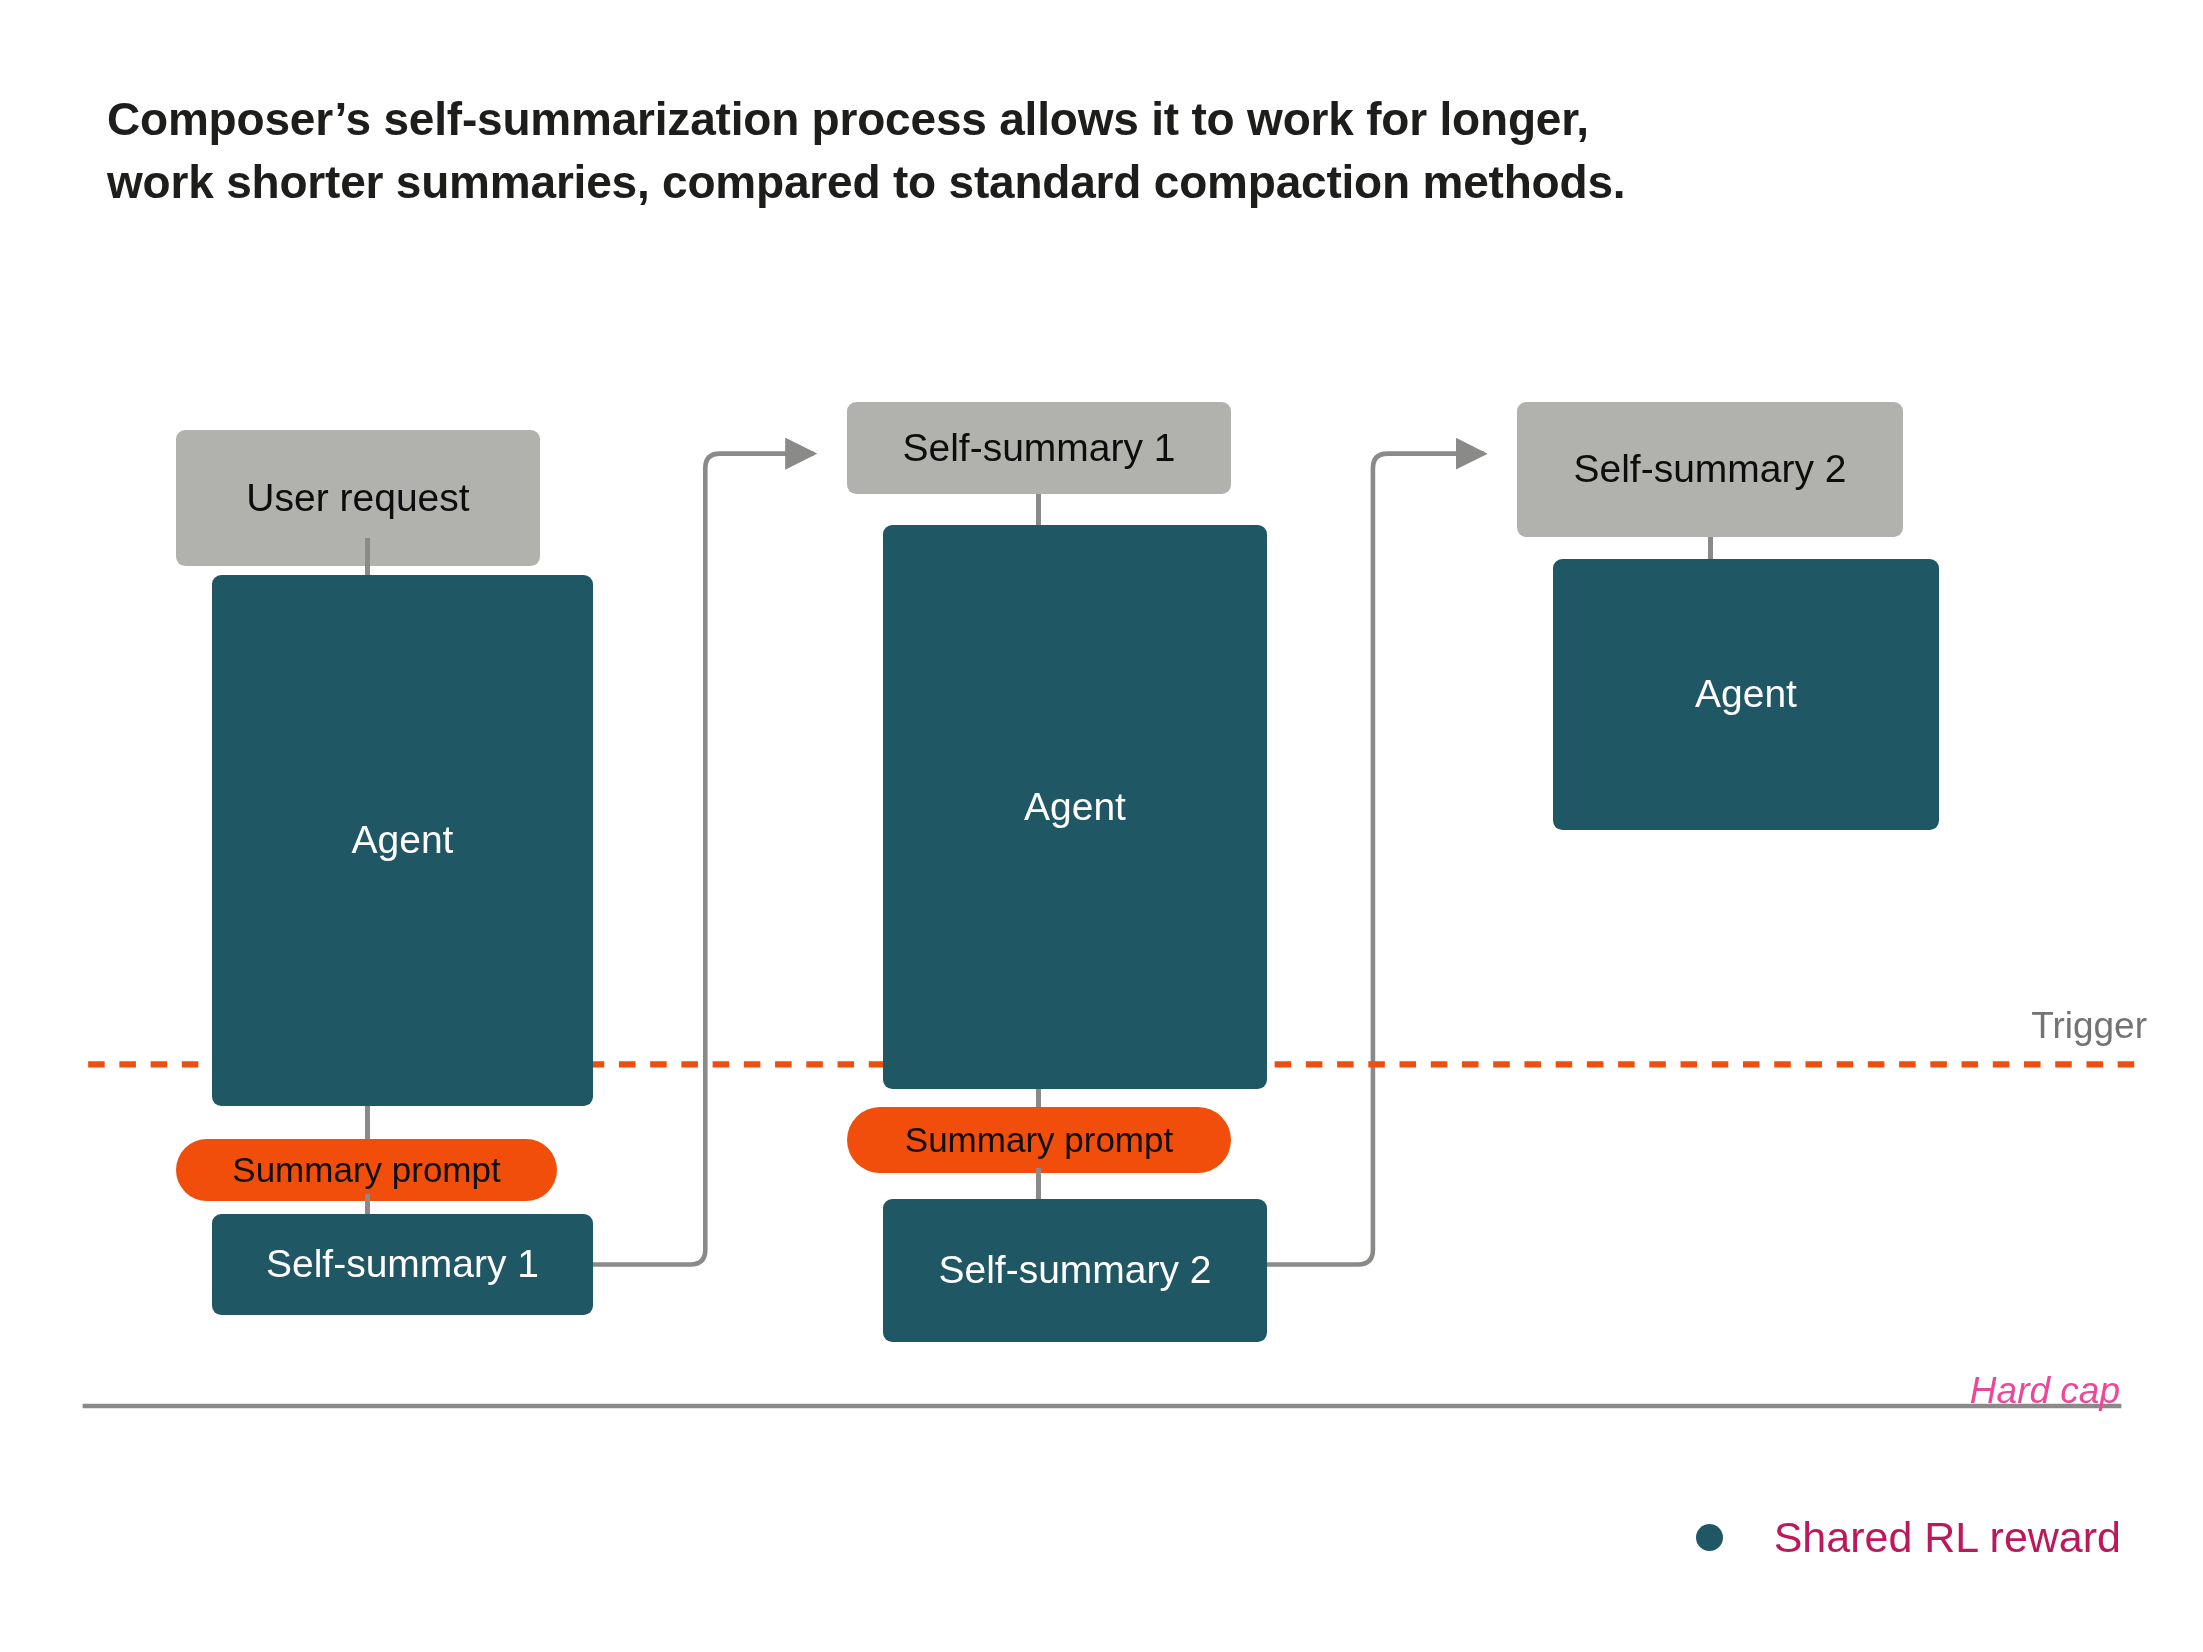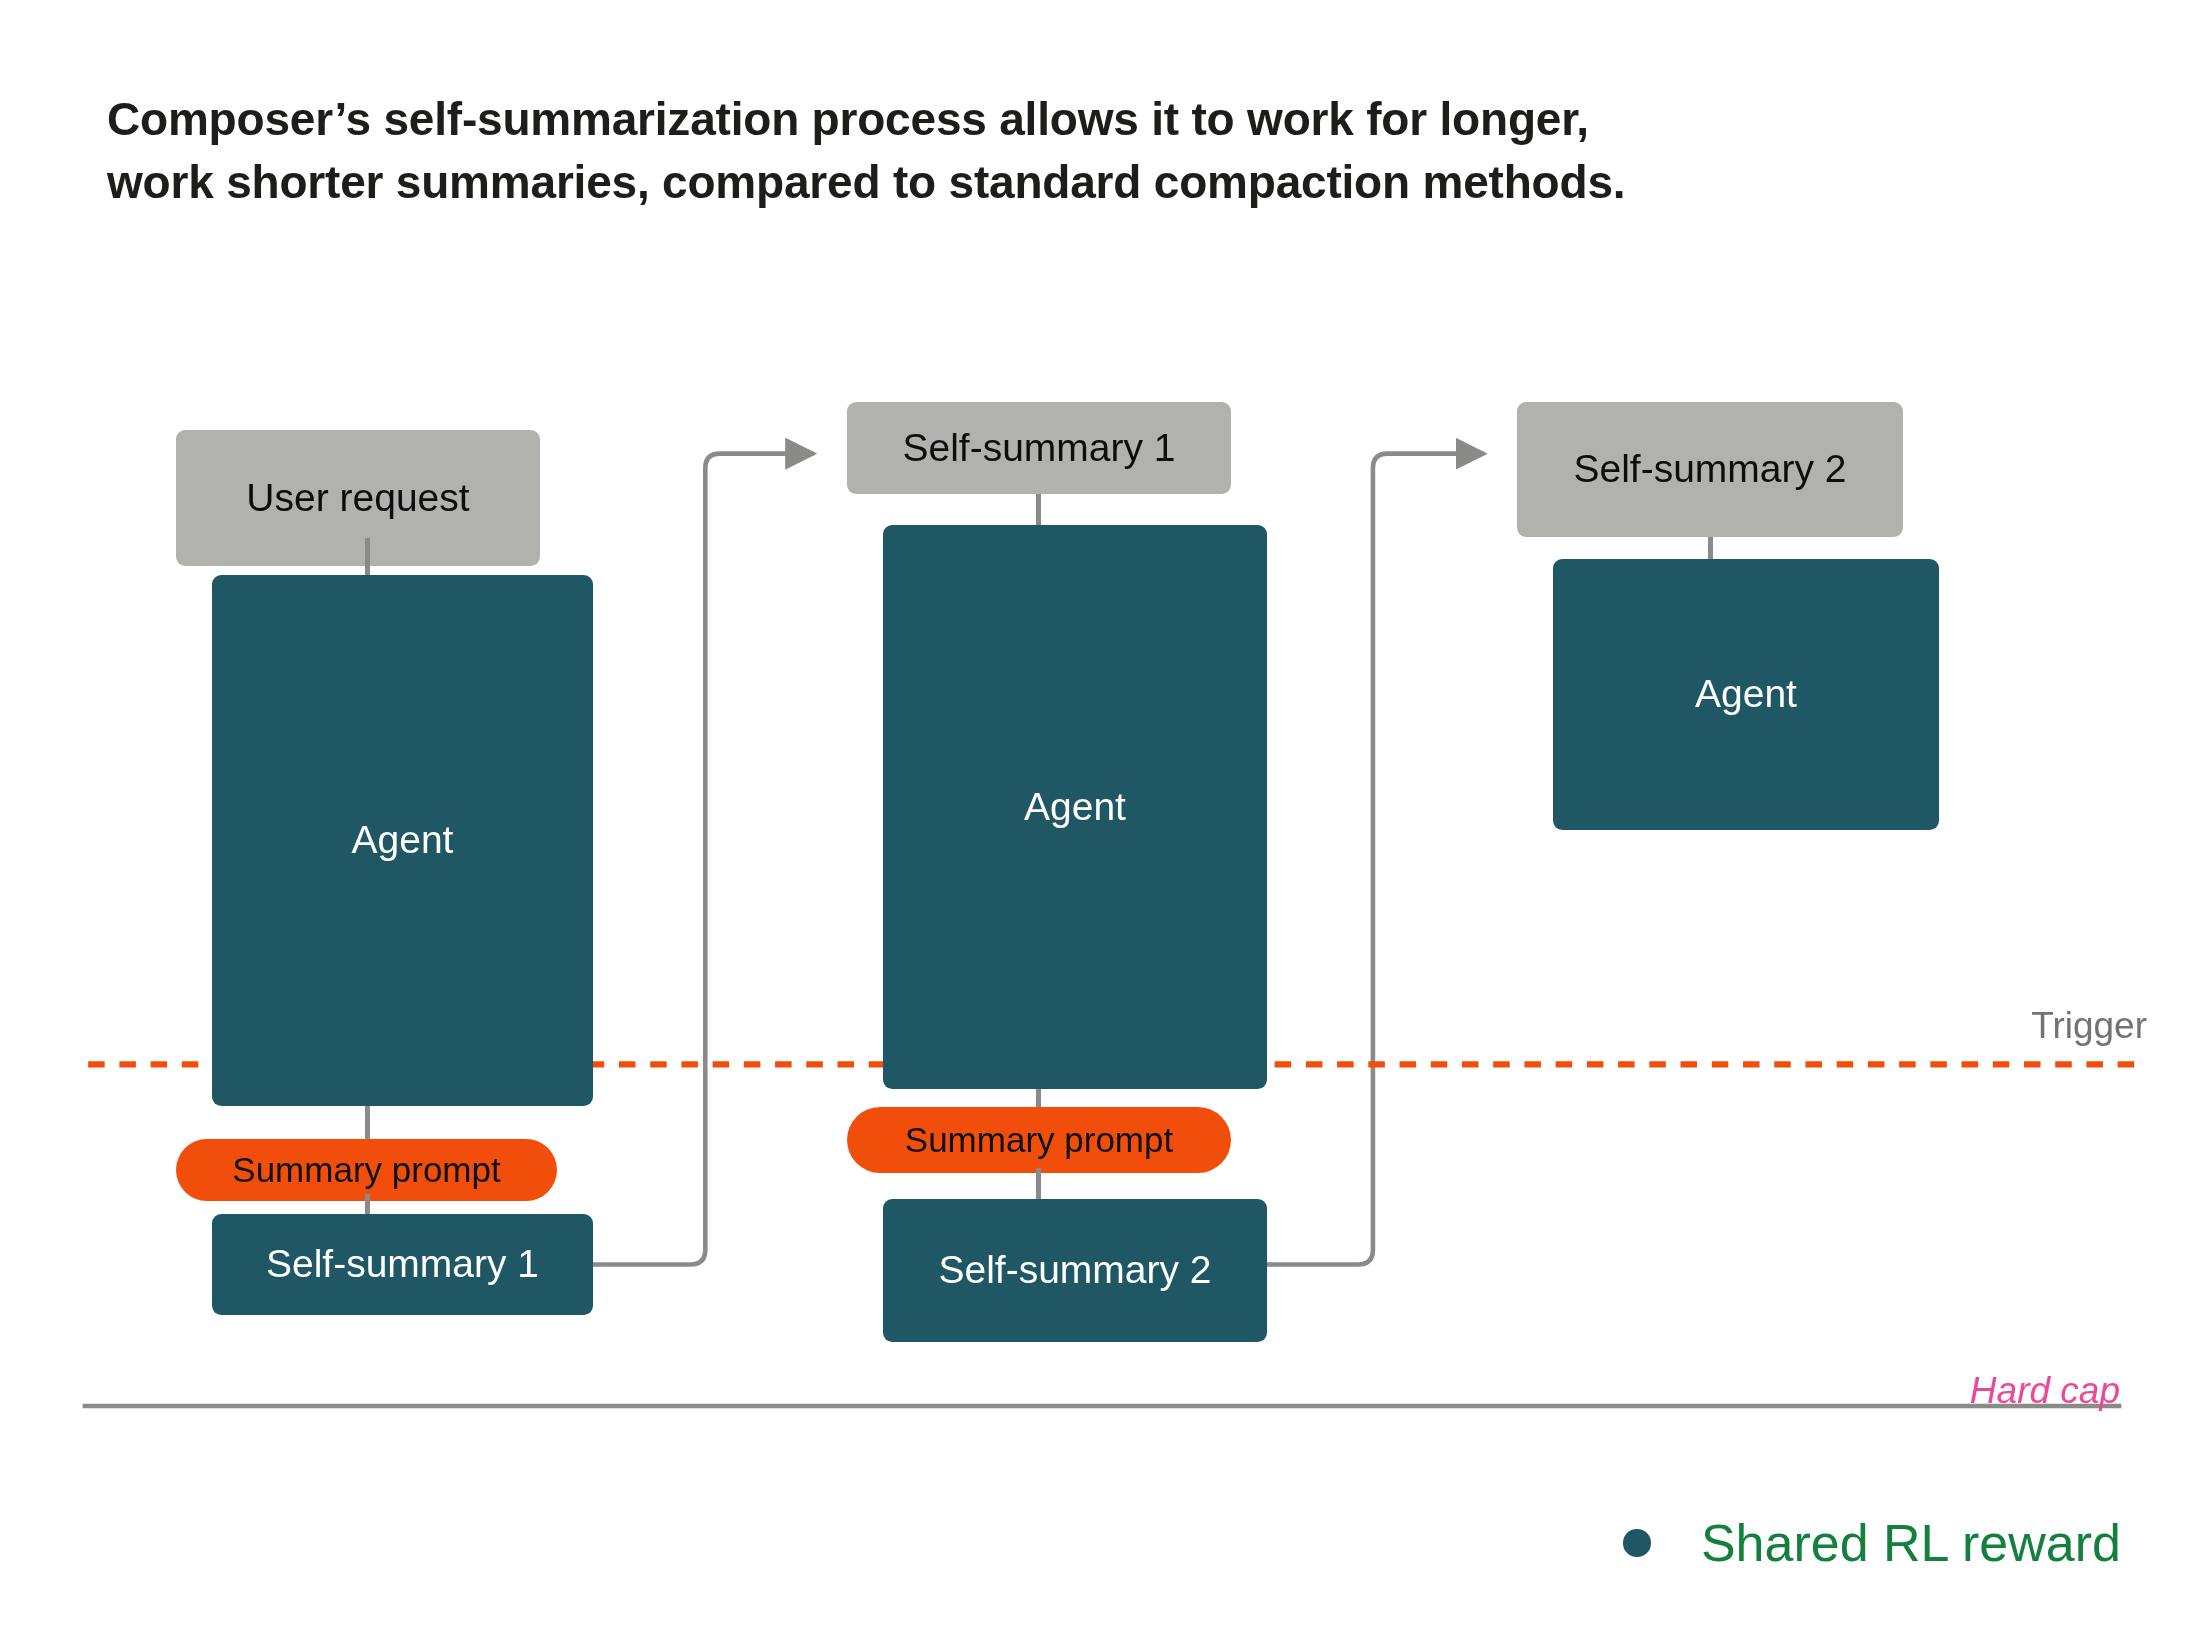--- a/index.html
+++ b/index.html
@@ -121,22 +121,22 @@
     gap: 18.4px;
   }
   #legend .swatch {
     width: 27.5px;
     height: 27.5px;
     border-radius: 50%;
     background: #1f5765;
     flex: 0 0 auto;
   }
   #legend .legend-text {
-    font-size: 52px;
-    color: #15803d;
+    font-size: 43px;
+    color: #be185d;
     white-space: nowrap;
     margin-left: 32px;
   }
 </style>
 </head>
 <body>
 
 <div id="root">
 
   <div id="title">

